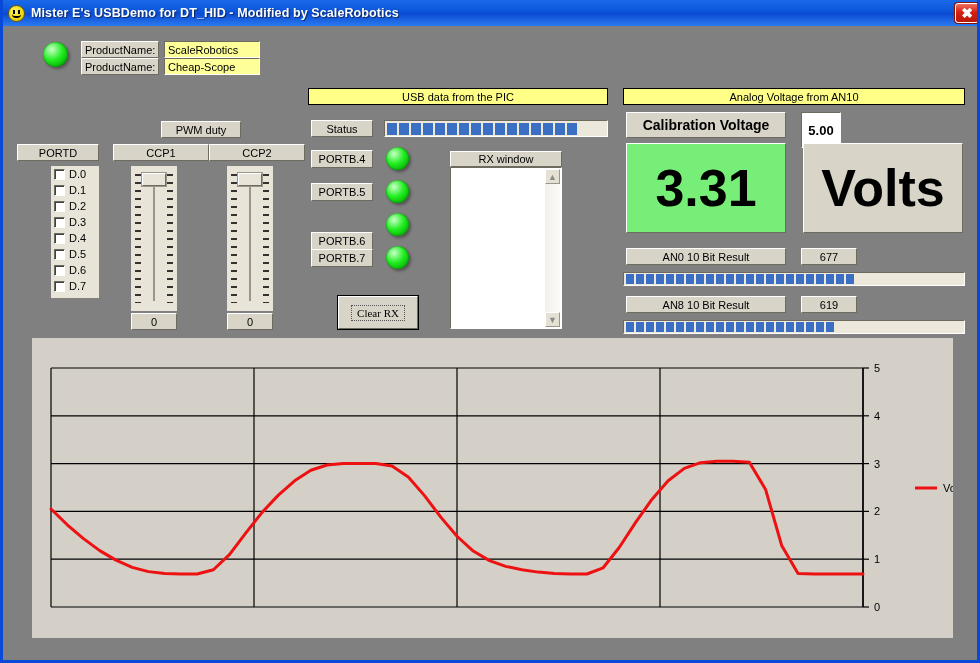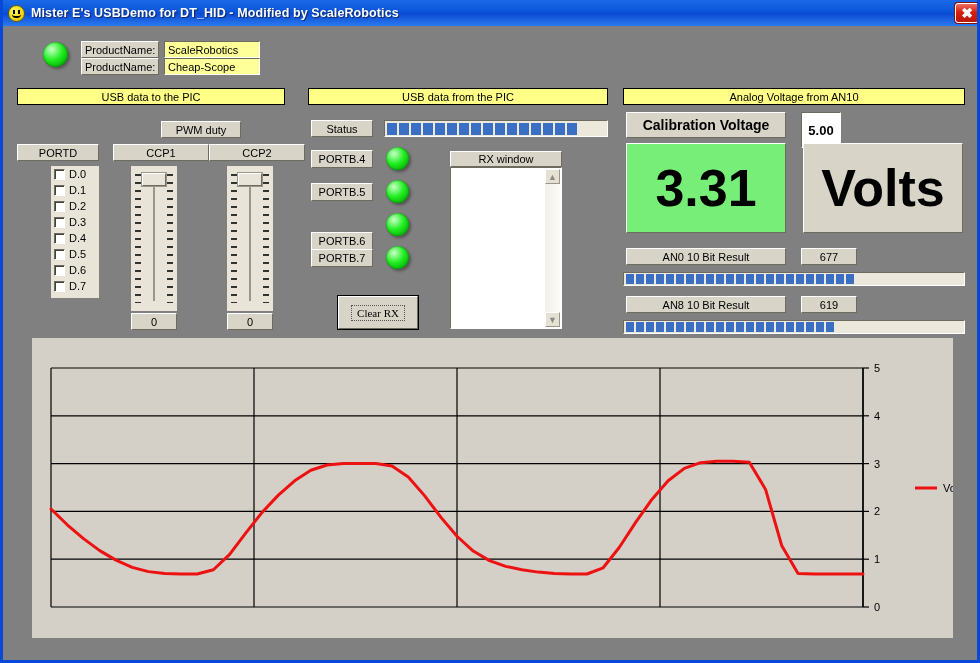--- a/index.html
+++ b/index.html
@@ -244,21 +244,20 @@
   <div id="device-led"></div>
   <div id="vendor-row">
     <div class="info-key">ProductName:</div>
     <div class="info-val">ScaleRobotics</div>
   </div>
   <div id="product-row">
     <div class="info-key">ProductName:</div>
     <div class="info-val">Cheap-Scope</div>
   </div>
 
-  <div class="yellow-banner" style="left:14px; top:88px; width:268px; height:17px;">USB data to the PIC</div>
   <div class="yellow-banner" style="left:305px; top:88px; width:300px; height:17px;">USB data from the PIC</div>
   <div class="yellow-banner" style="left:620px; top:88px; width:342px; height:17px;">Analog Voltage from AN10</div>
 
   <div id="pwm-duty" class="label-box">PWM duty</div>
 
   <div id="portd-label" class="label-box">PORTD</div>
   <div id="portd-box">
     <div class="cb-row">
       <div class="cb"></div>
       <div class="cb-label">D.0</div>

